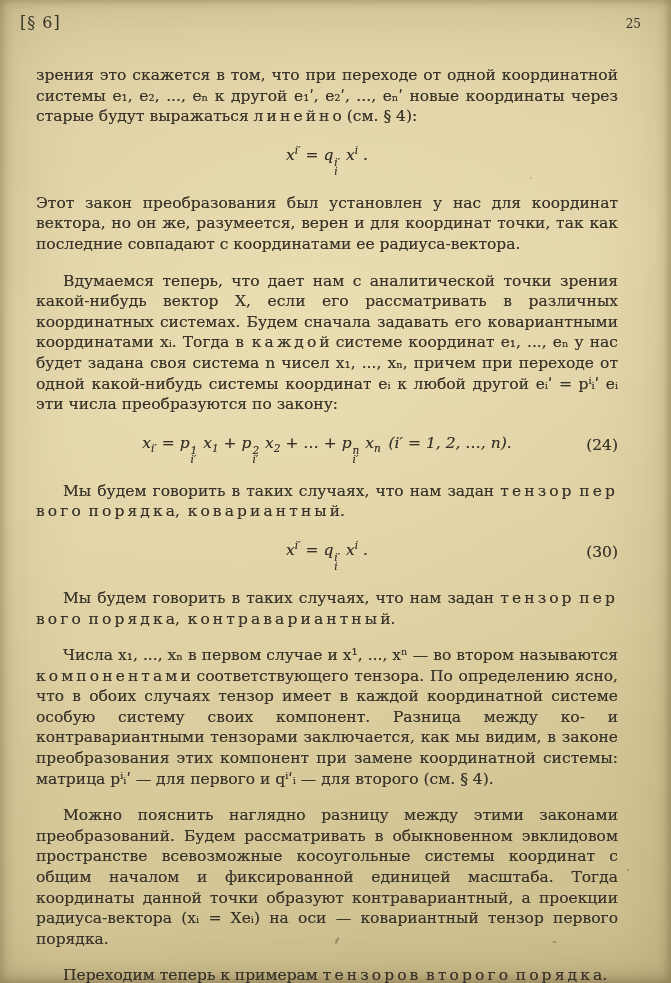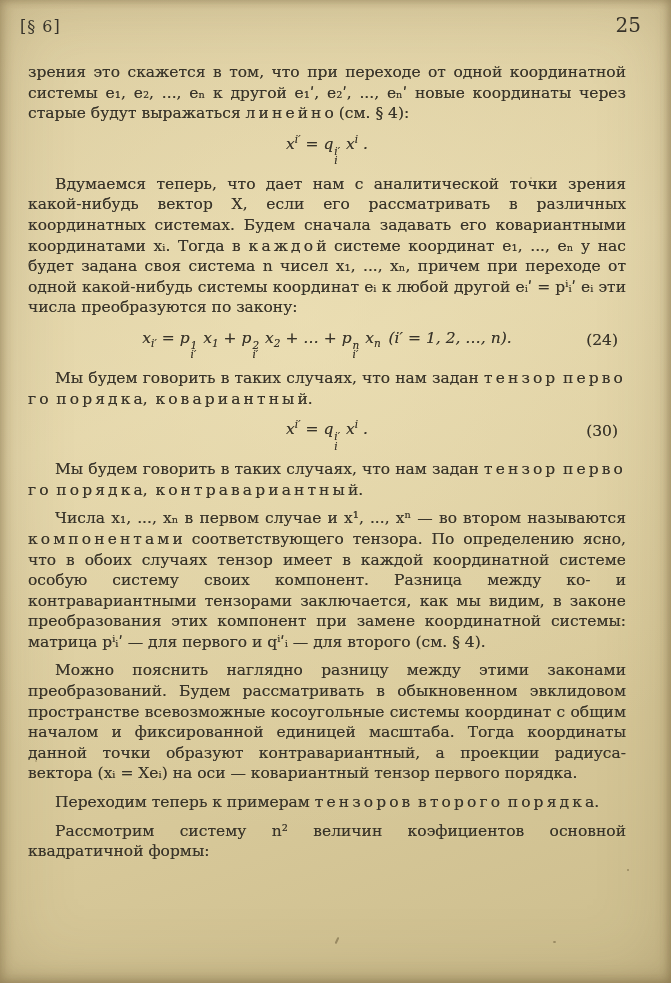--- a/index.html
+++ b/index.html
@@ -18,29 +18,29 @@
       inset -3px 0 9px rgba(100,80,45,.30),
       inset 0 -7px 16px rgba(100,80,45,.22),
       inset 4px 0 10px rgba(110,90,50,.18);
   }
   .hdr{
     display:flex;justify-content:space-between;align-items:baseline;
     padding:13px 30px 0 20px;
   }
   .hsec{font-size:16px;letter-spacing:1px;}
   .htitle{font-size:15px;letter-spacing:3px;transform:translateX(6px);}
-  .hpage{font-size:20px;}
+  .hpage{font-size:12px;}
   .txt{
     padding:17px 37px 0 20px;
     font-size:15.5px;
     line-height:20.6px;
     text-align:justify;
     text-shadow:0 0 .5px rgba(55,45,25,.55);
   }
-  .txt p{margin:8px;}
+  .txt p{margin:16px;}
   .ind{text-indent:27px;}
   .eqrow{position:relative;text-align:center;margin:5px 0 6px;line-height:24px;}
   .fx{font-style:italic;white-space:nowrap;}
   .fx .fb{display:inline;}
   .fx sup{font-size:10.5px;line-height:0;}
   .fx sub{font-size:10.5px;line-height:0;}
   .fs{
     display:inline-flex;flex-direction:column;align-items:flex-start;
     vertical-align:-6px;font-size:10.5px;line-height:9.5px;
     margin-left:1px;margin-right:1px;
@@ -66,20 +66,21 @@
 
     <p>зрения это скажется в том, что при переходе от одной координатной системы e₁, e₂, ..., eₙ к другой e₁ʹ, e₂ʹ, ..., eₙʹ новые координаты через старые будут выражаться л и н е й н о (см. § 4):</p>
 
     <div class="eqrow">
       <span class="fx"><span class="fb">x</span><sup>i′</sup><span class="fb"> = </span><span class="fb">q</span><span class="fs">
             <span>i′</span>
             <span>i</span>
           </span><span class="fb"> x</span><sup>i</sup><span class="fb"> .</span></span>
     </div>
 
+    <p>Этот закон преобразования был установлен у нас для координат вектора, но он же, разумеется, верен и для координат точки, так как последние совпадают с координатами ее радиуса-вектора.</p>
 
     <p class="ind">Вдумаемся теперь, что дает нам с аналитической точки зрения какой-нибудь вектор X, если его рассматривать в различных координатных системах. Будем сначала задавать его ковариантными координатами xᵢ. Тогда в к а ж д о й системе координат e₁, ..., eₙ у нас будет задана своя система n чисел x₁, ..., xₙ, причем при переходе от одной какой-нибудь системы координат eᵢ к любой другой eᵢʹ = pⁱᵢʹ eᵢ эти числа преобразуются по закону:</p>
 
     <div class="eqrow">
       <span class="fx"><span class="fb">x</span><sub>i′</sub><span class="fb"> = </span><span class="fb">p</span><span class="fs">
             <span>1</span>
             <span>i′</span>
           </span><span class="fb"> x</span><sub>1</sub><span class="fb"> + </span><span class="fb">p</span><span class="fs">
             <span>2</span>
             <span>i′</span>

